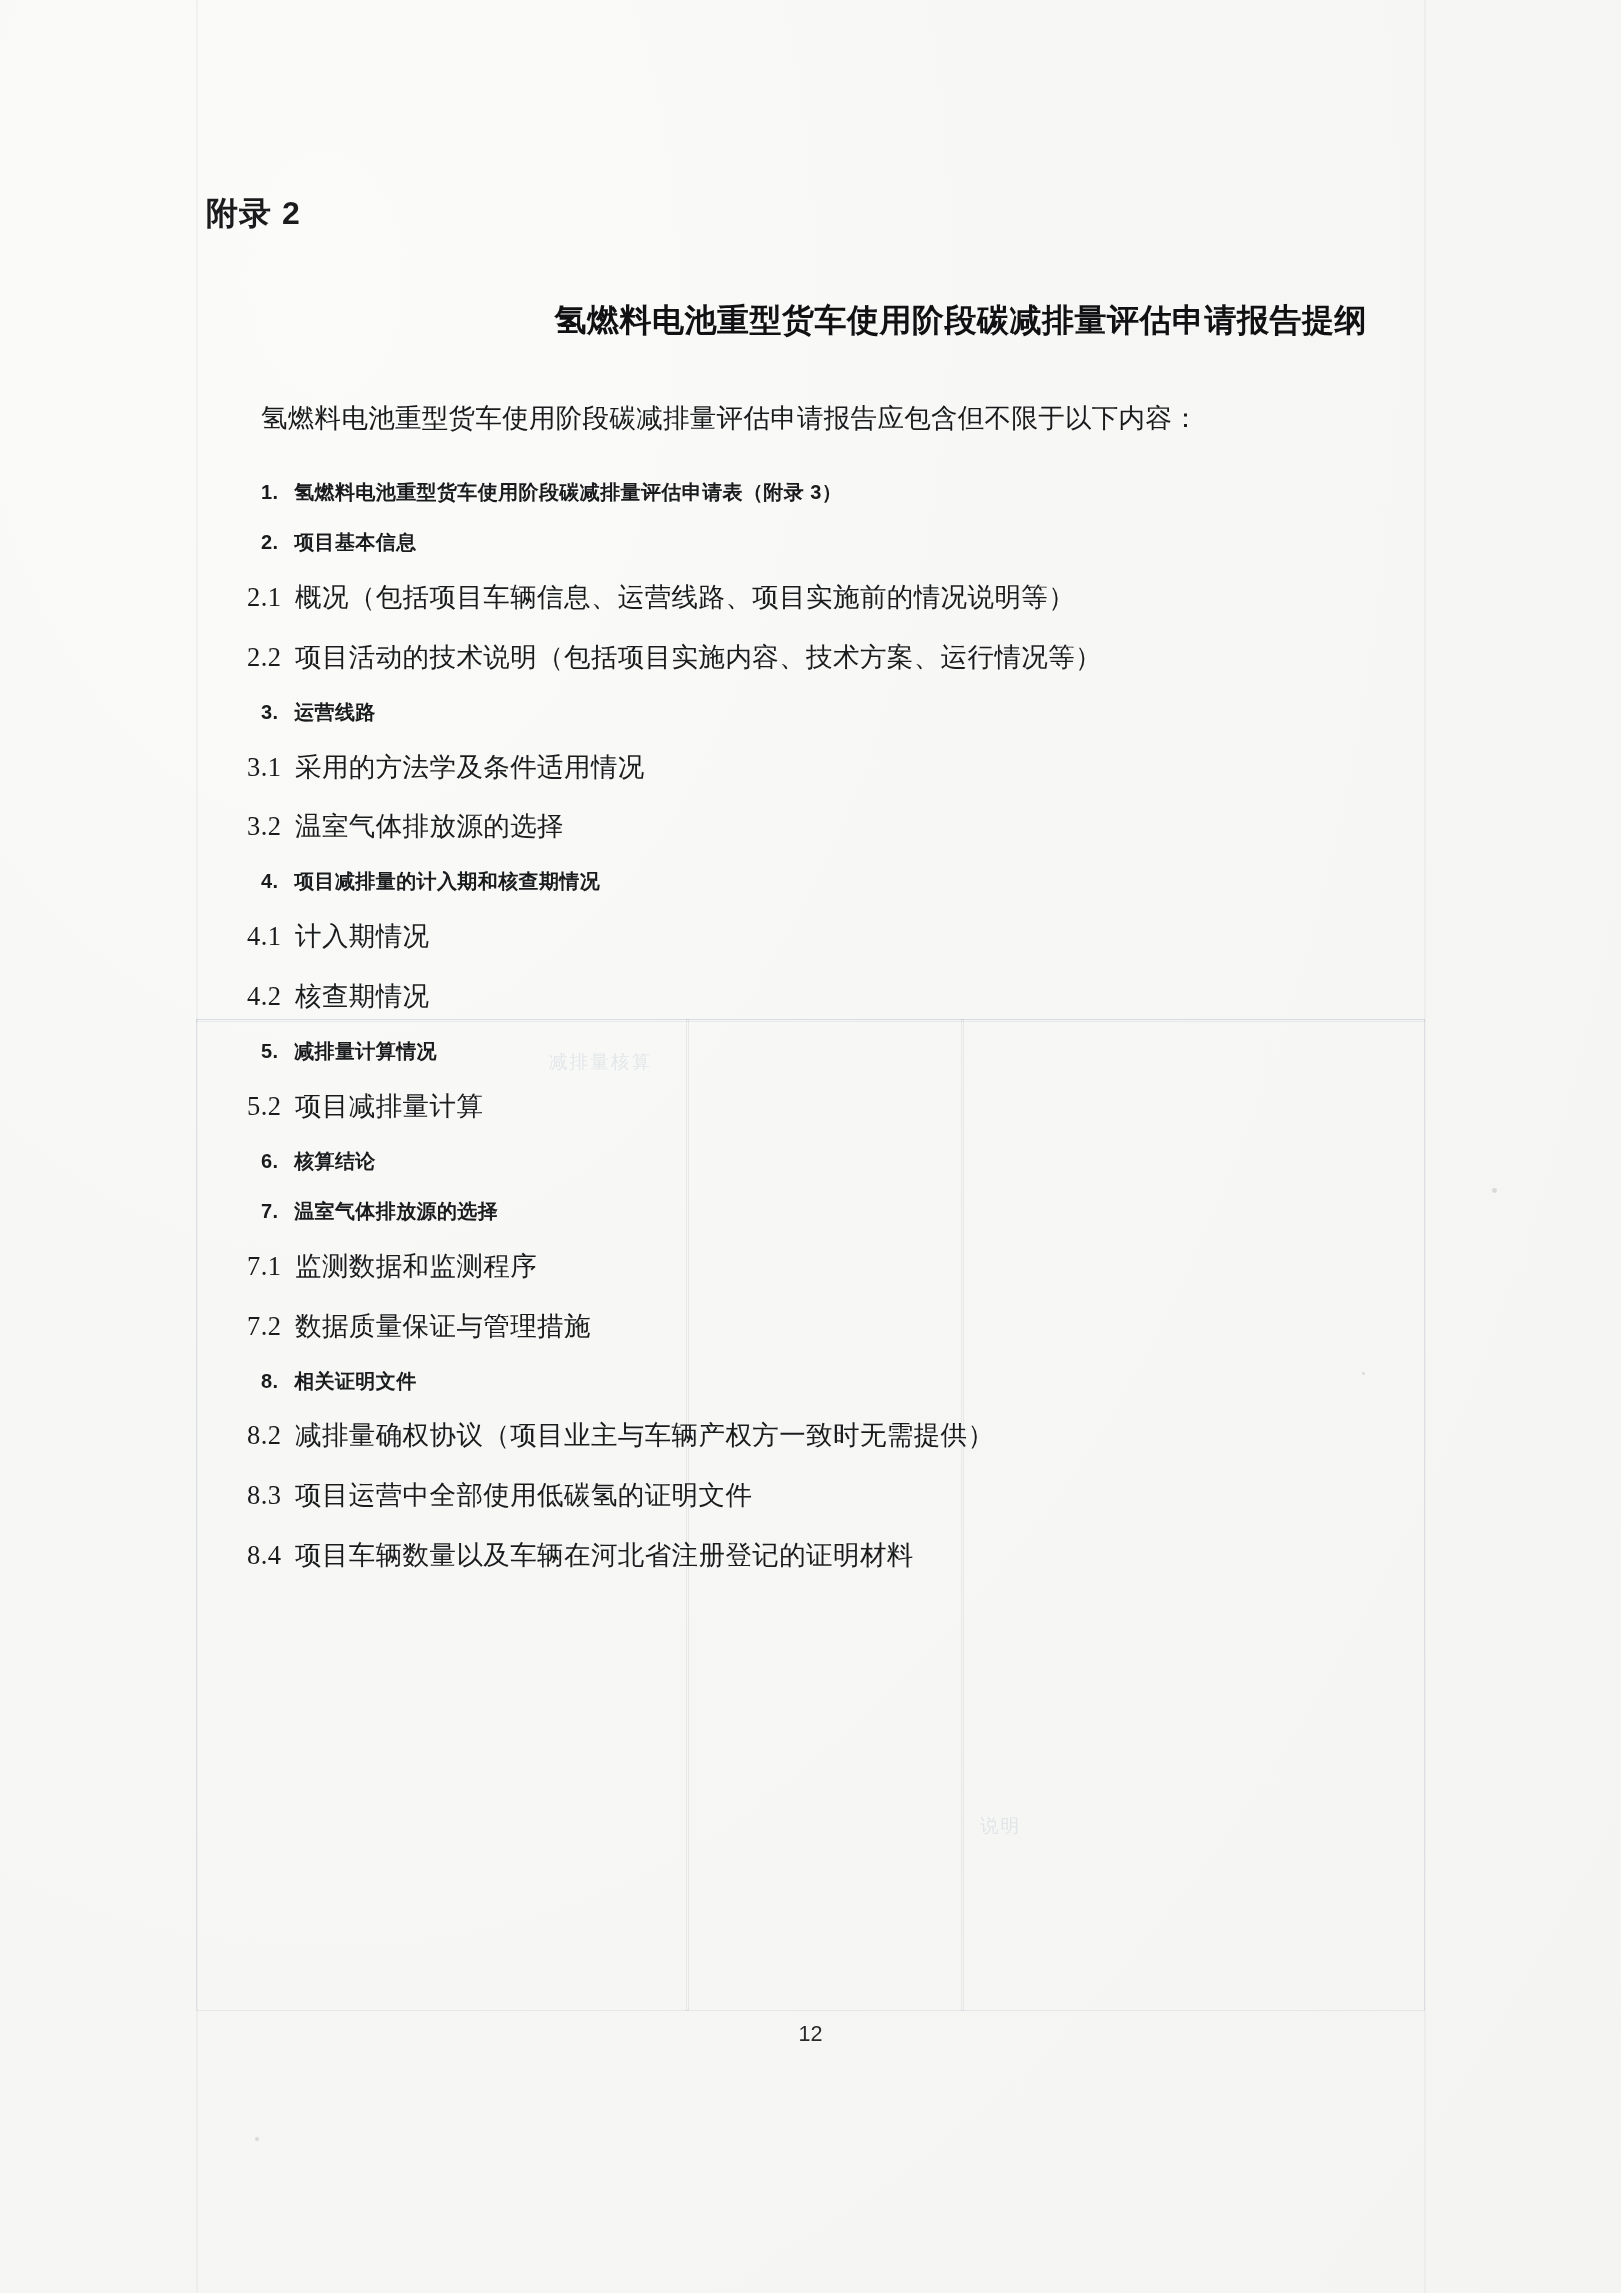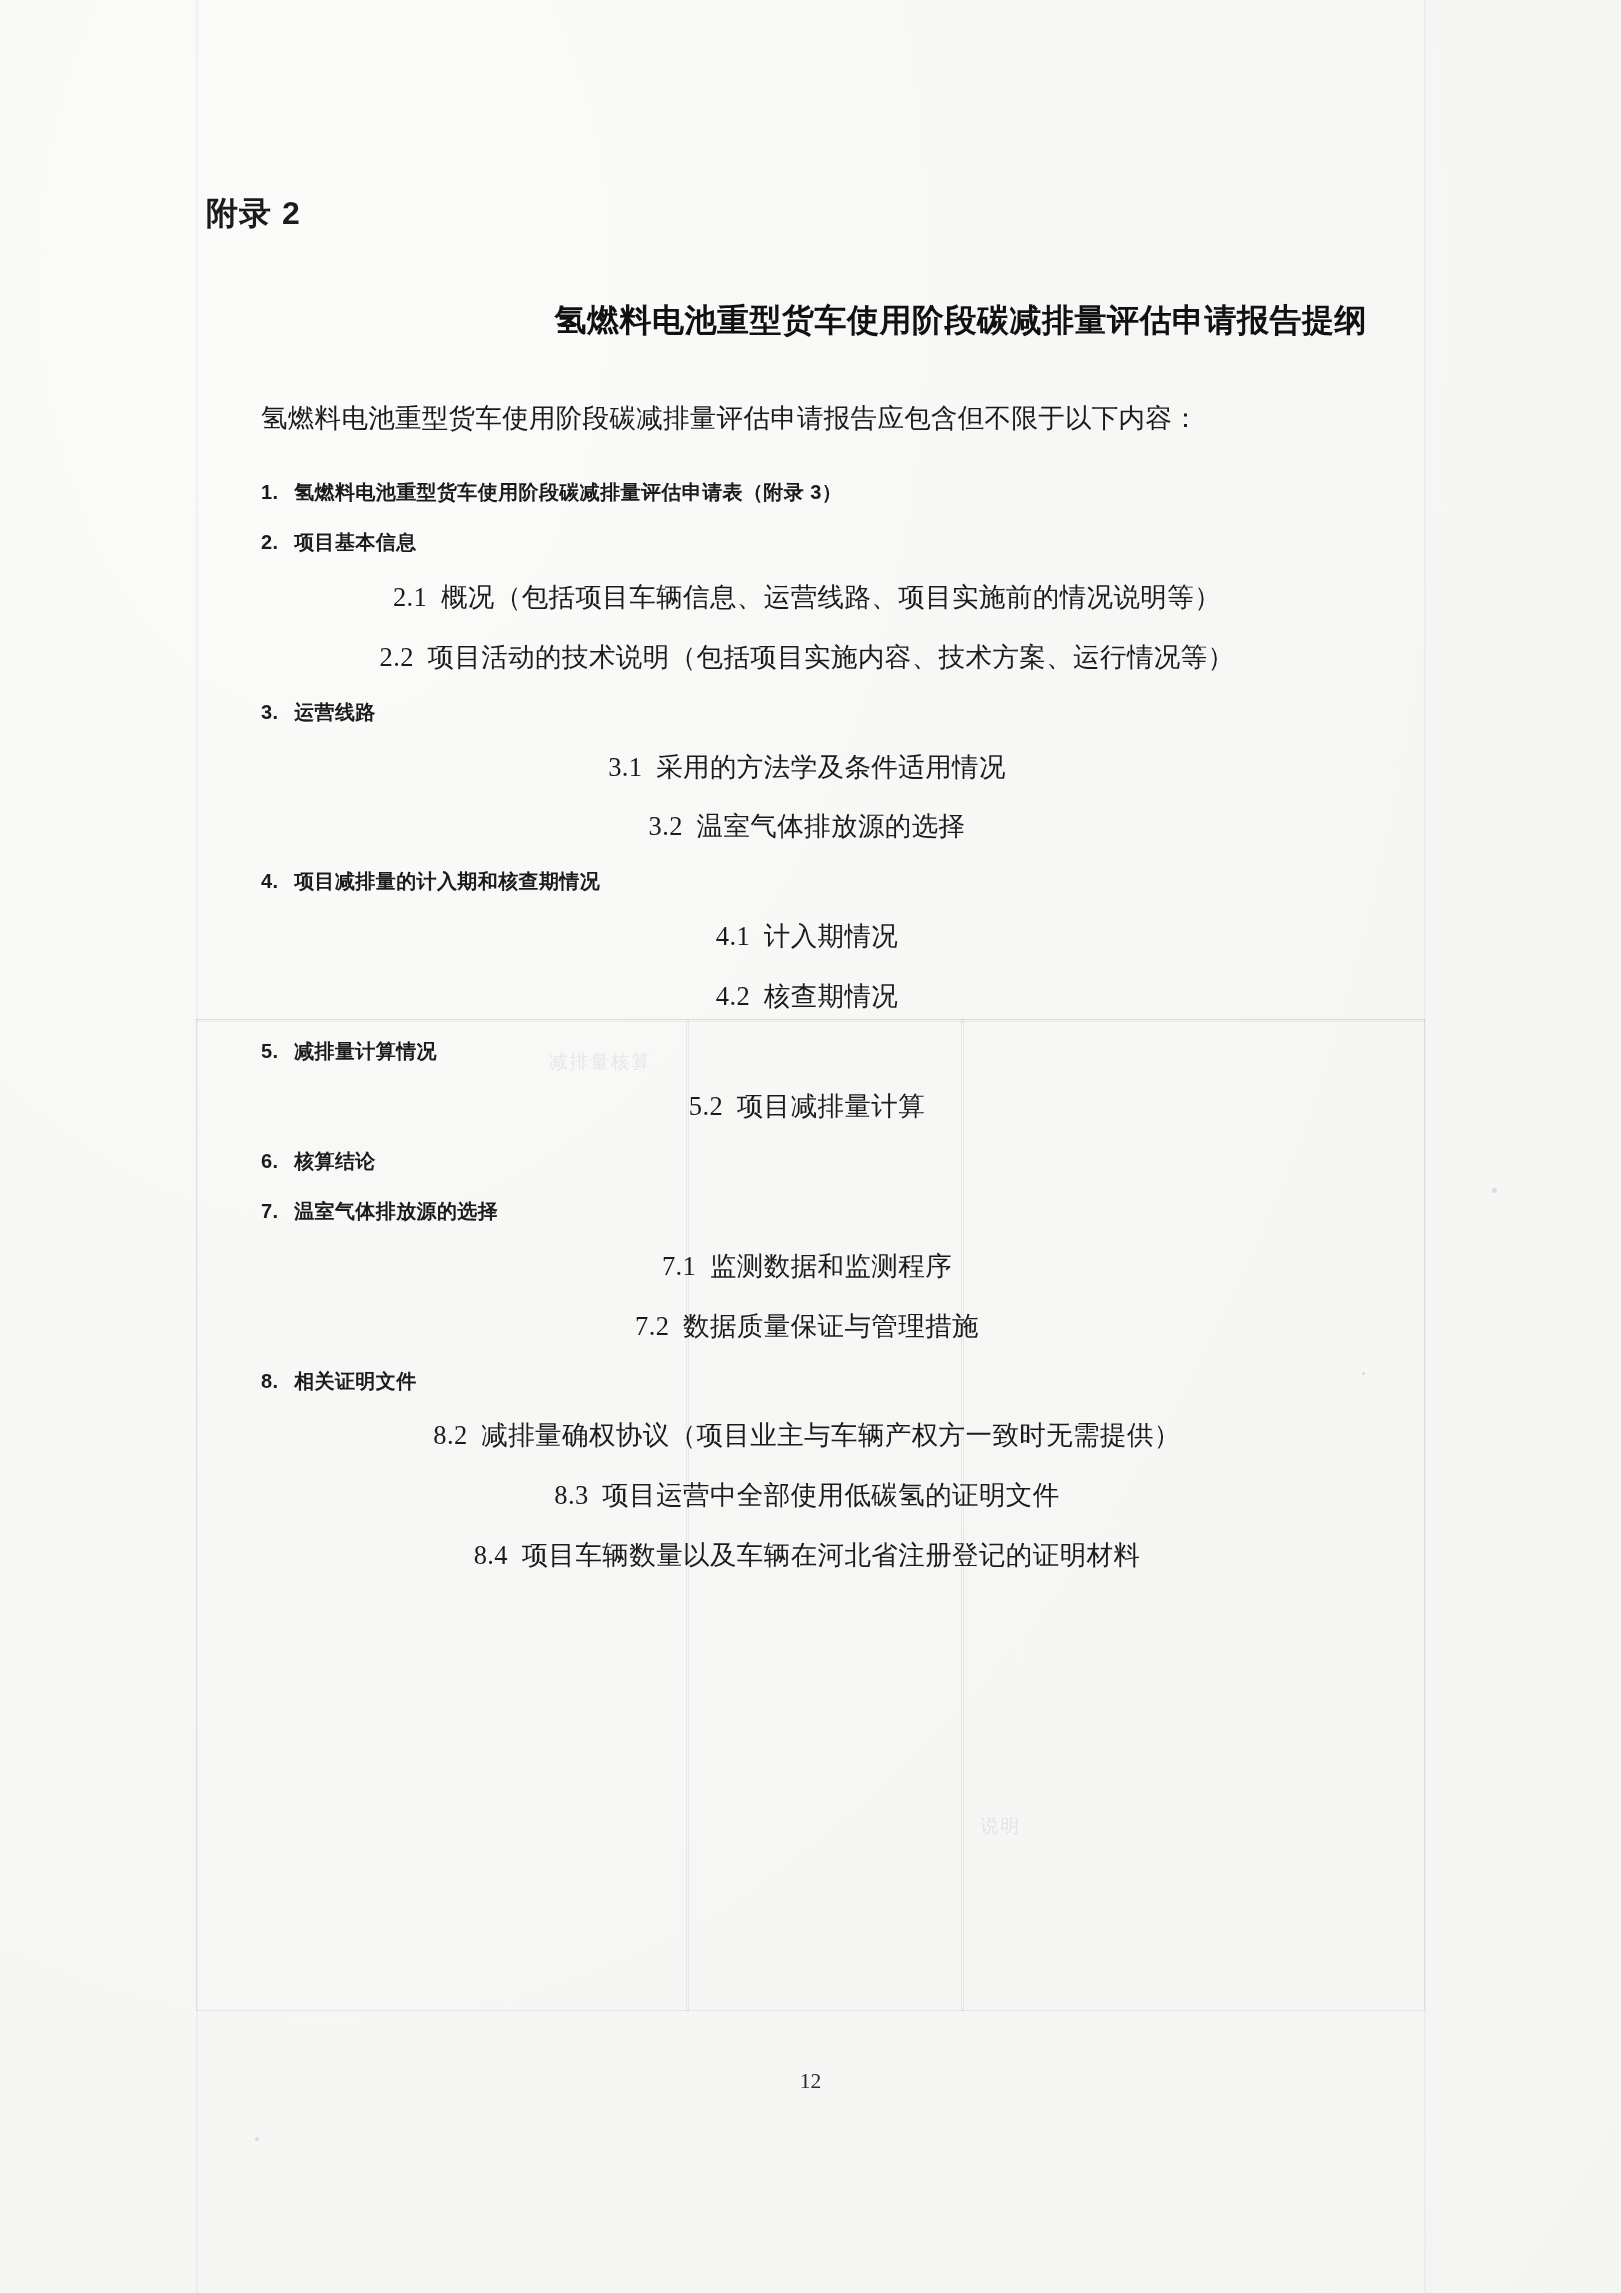--- a/index.html
+++ b/index.html
@@ -92,38 +92,36 @@
     white-space: nowrap;
   }
   .toc-item.level1 {
     font-weight: bold;
     padding-left: 55px;
     font-family: "Liberation Sans", sans-serif;
     font-size: 20px;
   }
   .toc-item.level2 {
     padding-left: 41px;
-    text-align: center;
   }
   .toc-item .num {
     display: inline-block;
     margin-right: 13.7px;
   }
   .toc-item.level1 .num { margin-right: 15.7px; }
 
   .page-number {
     position: absolute;
     left: 0;
     right: 0;
     top: 2021px;
     text-align: center;
     font-size: 21.6px;
     color: #2a2a2c;
-    font-family: Liberation Serif, serif;
-    margin-top: 48px;
+    font-family: Liberation Sans, sans-serif;
   }
 
   .speck {
     position: absolute;
     background: rgba(90,95,100,0.18);
     border-radius: 50%;
     pointer-events: none;
   }
 </style>
 </head>

